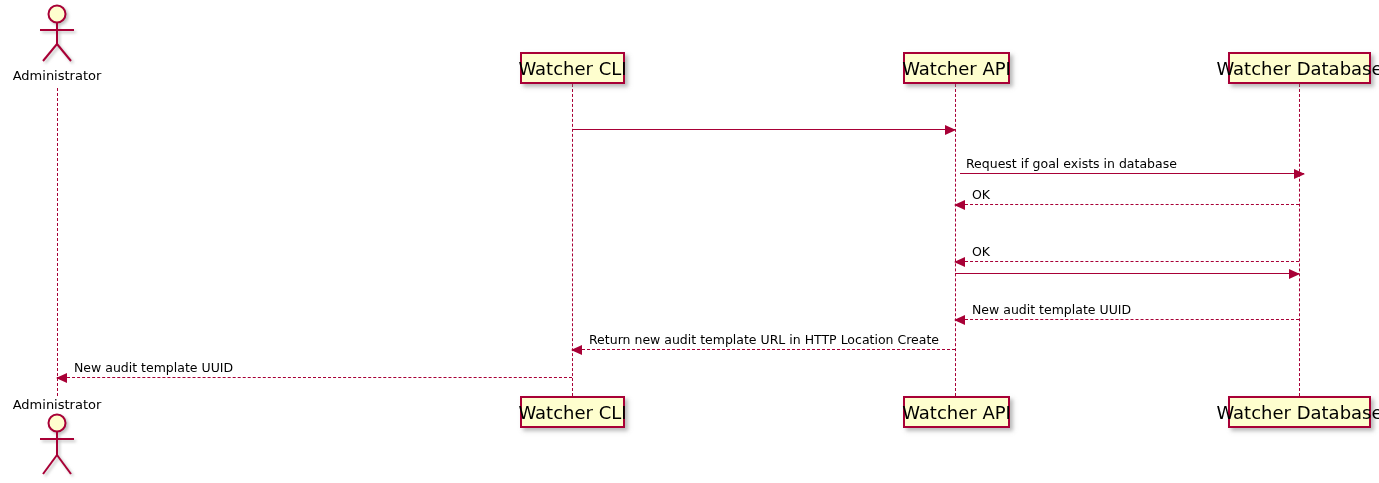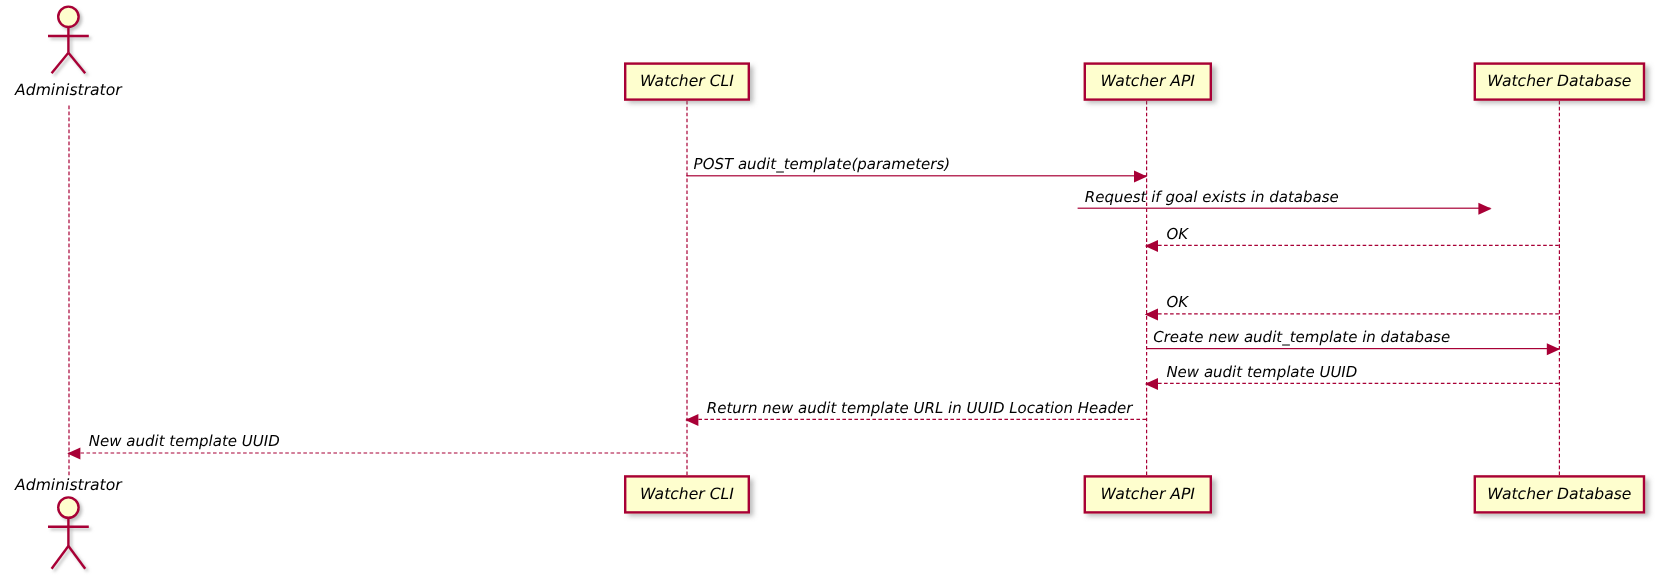--- a/index.html
+++ b/index.html
@@ -11,37 +11,36 @@
   * { box-sizing: border-box; }
   html, body { margin: 0; padding: 0; background: #ffffff; }
   .diagram {
     position: relative;
     width: 1379px;
     height: 483px;
     background: #ffffff;
     font-family: "DejaVu Sans", "Liberation Sans", sans-serif;
     color: var(--text);
     overflow: hidden;
-    font-style: italic;
   }
   .lifeline {
     position: absolute;
     width: 0;
     border-left: 1px dashed var(--stroke);
   }
   .pbox {
     position: absolute;
     height: 32px;
     background: var(--fill);
     border: 2px solid var(--stroke);
     box-shadow: 3px 3px 4px var(--shadow);
     display: flex;
     align-items: center;
     justify-content: center;
-    font-size: 13px;
+    font-size: 18px;
     white-space: nowrap;
   }
   .actor-label {
     position: absolute;
     font-size: 13px;
     text-align: center;
     white-space: nowrap;
   }
   .actor-svg {
     position: absolute;
@@ -105,52 +104,50 @@
     <line x1="27" y1="40" x2="41" y2="57" stroke="#A80036" stroke-width="2"></line>
   </svg>
   <div class="actor-label" style="left:0px; top:68px; width:114px;">Administrator</div>
 
   <div class="pbox" style="left:520px; top:52px; width:105px;">Watcher CLI</div>
   <div class="pbox" style="left:903px; top:52px; width:107px;">Watcher API</div>
   <div class="pbox" style="left:1228px; top:52px; width:143px;">Watcher Database</div>
 
 
   <div class="msg forward solid" style="left:572px; width:383px; top:129px;">
-    <div class="msg-label">POST audit_template(parameters)</div>
     <div class="msg-line"></div>
   </div>
 
-  <div class="msg forward solid" style="left:898px; width:344px; top:156px;">
+  <div class="msg forward solid" style="left:960px; width:344px; top:156px;">
     <div class="msg-label">Request if goal exists in database</div>
     <div class="msg-line"></div>
   </div>
 
   <div class="msg reverse dashed" style="left:955px; width:344px; top:187px;">
     <div class="msg-label">OK</div>
     <div class="msg-line"></div>
   </div>
 
 
   <div class="msg reverse dashed" style="left:955px; width:344px; top:244px;">
     <div class="msg-label">OK</div>
     <div class="msg-line"></div>
   </div>
 
   <div class="msg forward solid" style="left:955px; width:344px; top:273px;">
-    <div class="msg-label">Create new audit_template in database</div>
     <div class="msg-line"></div>
   </div>
 
   <div class="msg reverse dashed" style="left:955px; width:344px; top:302px;">
     <div class="msg-label">New audit template UUID</div>
     <div class="msg-line"></div>
   </div>
 
   <div class="msg reverse dashed" style="left:572px; width:383px; top:332px;">
-    <div class="msg-label">Return new audit template URL in UUID Location Header</div>
+    <div class="msg-label">Return new audit template URL in HTTP Location Create</div>
     <div class="msg-line"></div>
   </div>
 
   <div class="msg reverse dashed" style="left:57px; width:515px; top:360px;">
     <div class="msg-label">New audit template UUID</div>
     <div class="msg-line"></div>
   </div>
 
   <div class="pbox" style="left:520px; top:396px; width:105px;">Watcher CLI</div>
   <div class="pbox" style="left:903px; top:396px; width:107px;">Watcher API</div>

